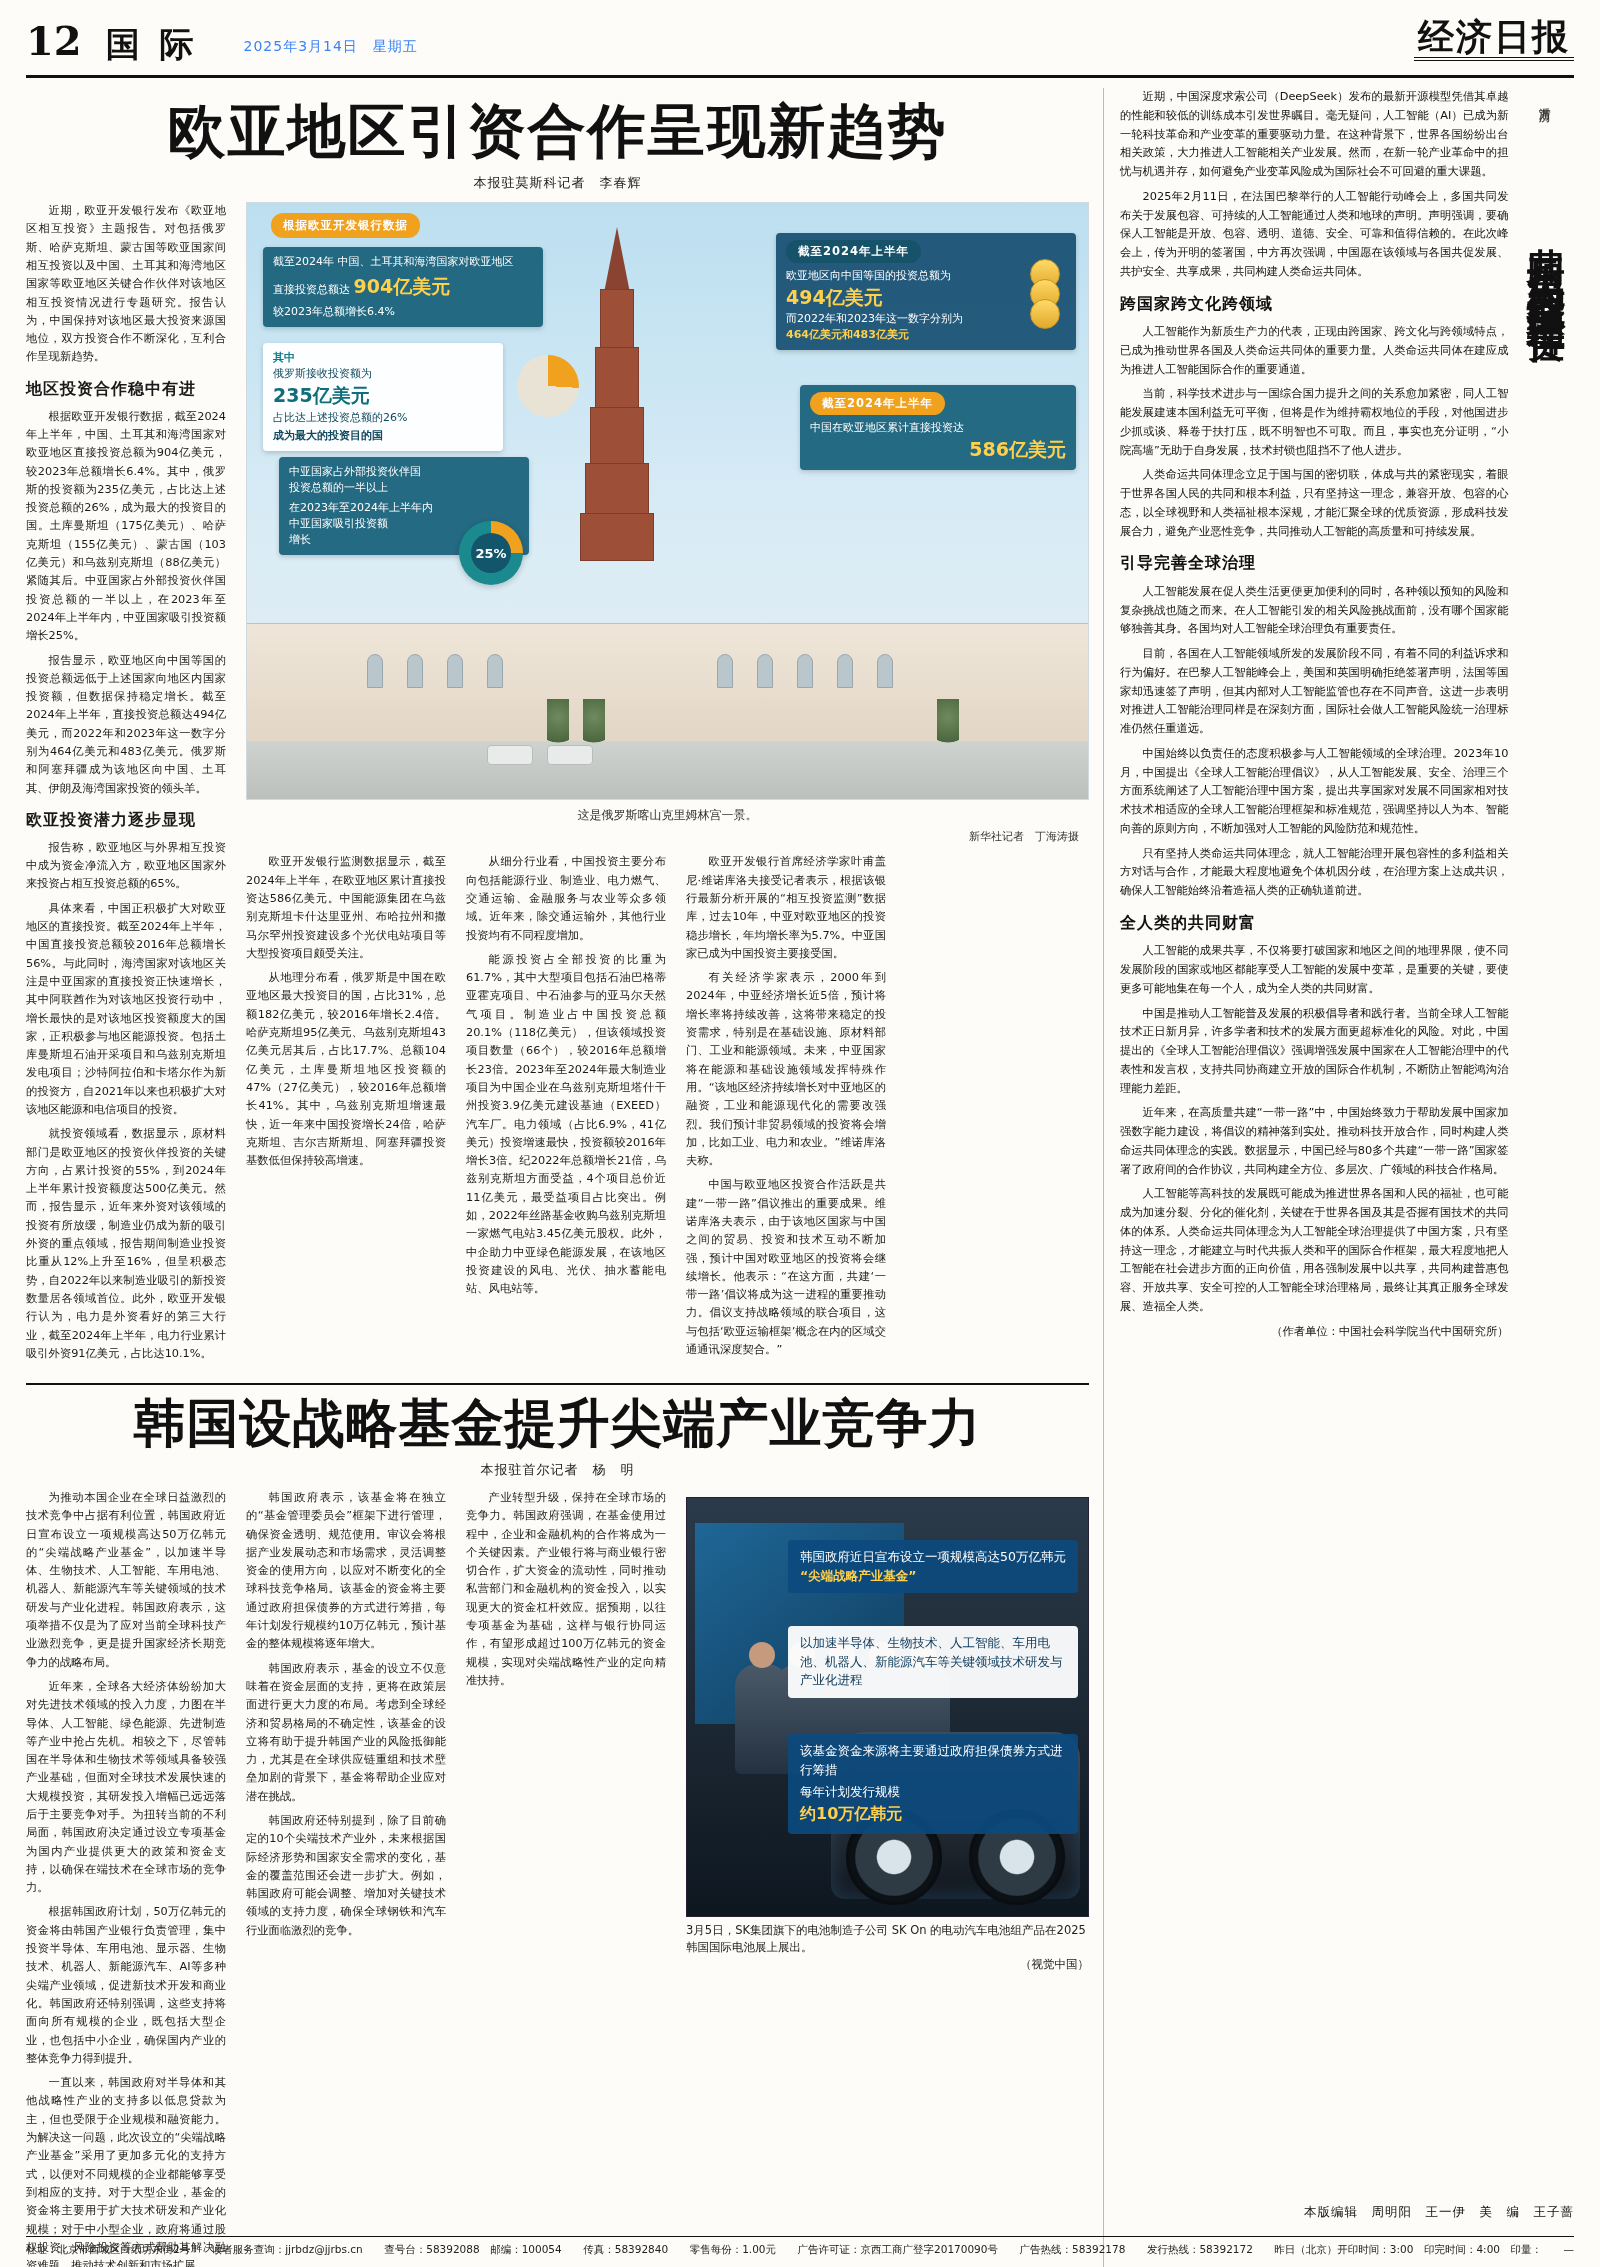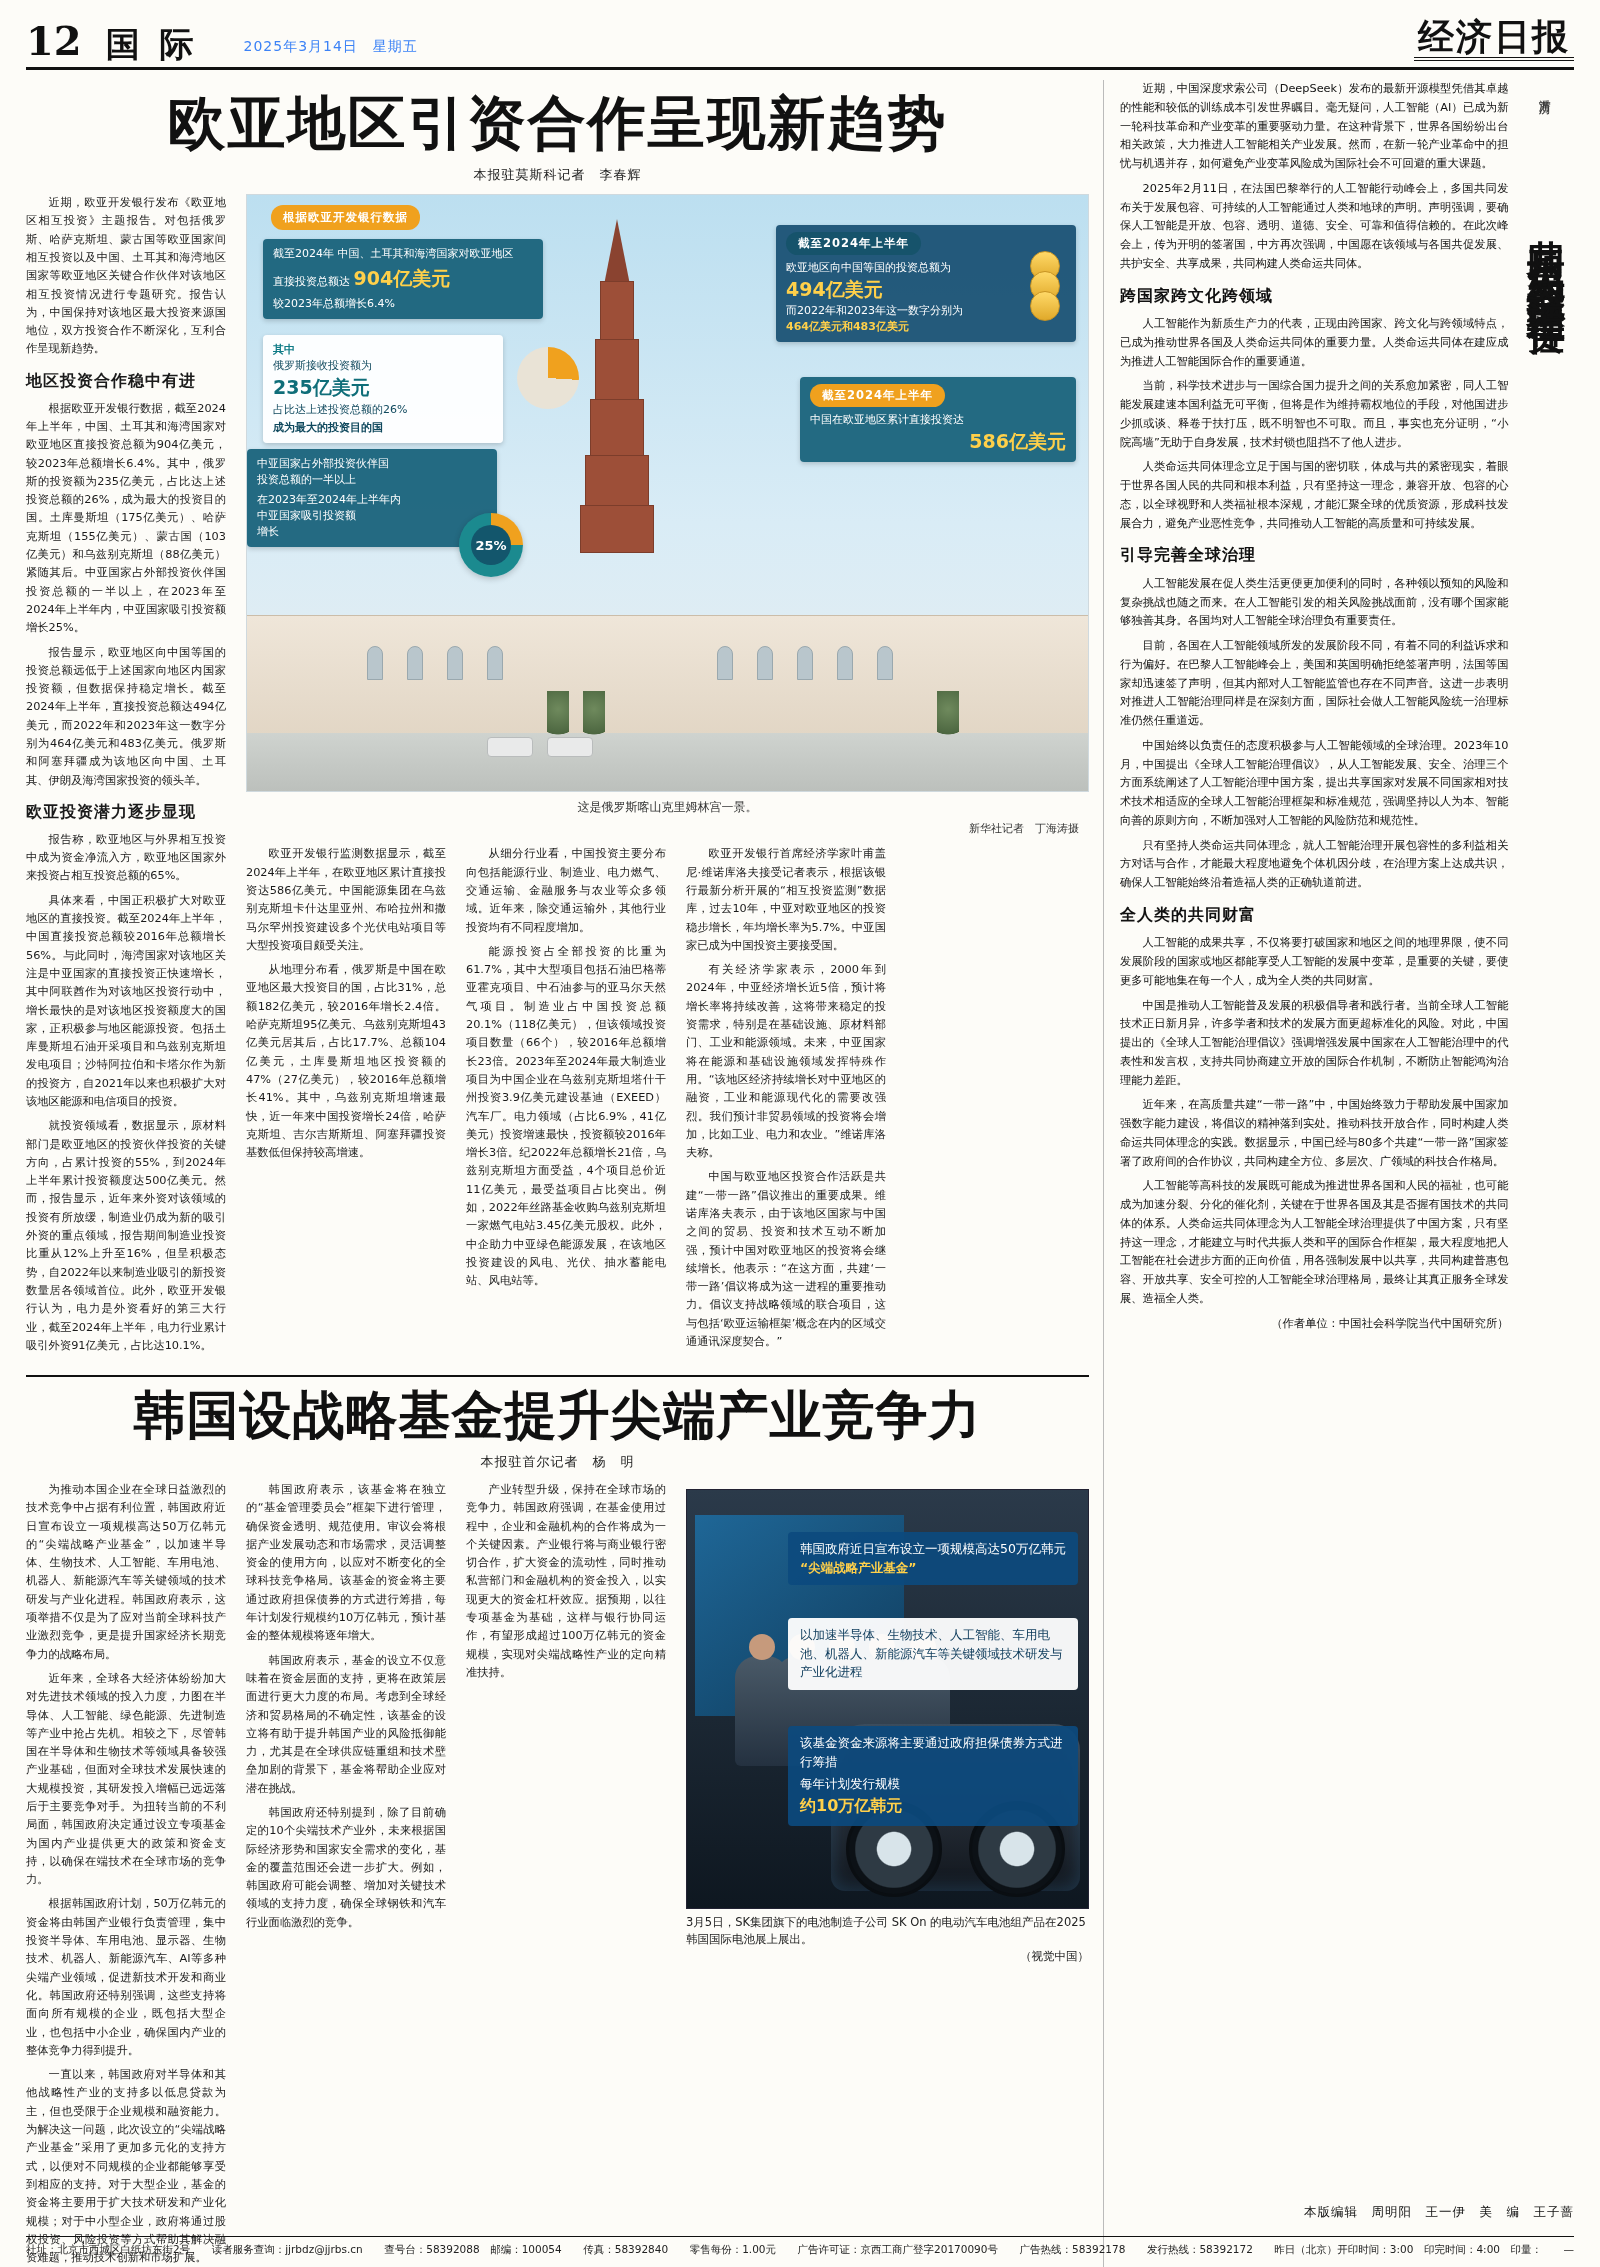--- a/index.html
+++ b/index.html
@@ -11,21 +11,21 @@
     color:#111;
     position:relative;
     overflow:hidden;
   }
   .page { width:1600px; height:2267px; position:relative; padding:18px 26px; }
 
   
   .masthead {
     display:flex; align-items:flex-end; gap:18px;
     border-bottom:3px solid #111;
-    padding-bottom:6px; margin-bottom:2px;
+    padding-bottom:14px; margin-bottom:2px;
     position:relative;
   }
   .page-num {
     font-family:"DejaVu Serif", serif;
     font-size:40px; font-weight:bold; line-height:1;
   }
   .section-name {
     font-family:"DejaVu Serif", serif;
     font-size:34px; font-weight:bold; letter-spacing:4px; line-height:1;
     margin-left:6px;
@@ -328,21 +328,21 @@
 
               <div class="cap-box box-white" style="left:16px;top:140px;width:240px;color:#10495e;">
                 <div style="font-weight:bold;color:#0f7b86;">其中</div>
                 <div>俄罗斯接收投资额为</div>
                 <div class="big-num dark">235亿美元</div>
                 <div>占比达上述投资总额的26%</div>
                 <div style="margin-top:3px;font-weight:bold;">成为最大的投资目的国</div>
               </div>
               <div style="position:absolute;left:270px;top:152px;width:62px;height:62px;border-radius:50%;background:conic-gradient(#f0a11e 0 26%, #e9e3d6 26% 100%);"></div>
 
-              <div class="cap-box box-teal" style="left:0;top:254px;width:250px;">
+              <div class="cap-box box-teal" style="left:32px;top:254px;width:250px;">
                 <div>中亚国家占外部投资伙伴国</div>
                 <div>投资总额的一半以上</div>
                 <div style="margin-top:4px;">在2023年至2024年上半年内</div>
                 <div>中亚国家吸引投资额</div>
                 <div>增长</div>
               </div>
               <div class="pct-circle" style="left:212px;top:318px;">
                 <span>25%</span>
               </div>
 

